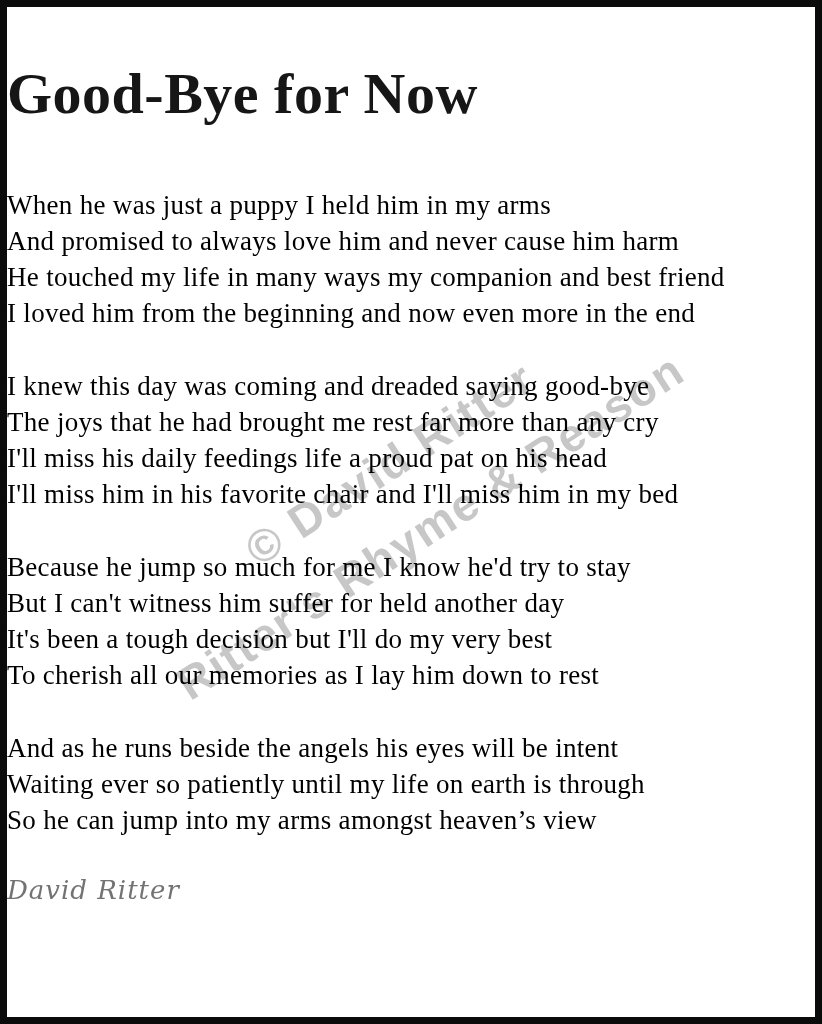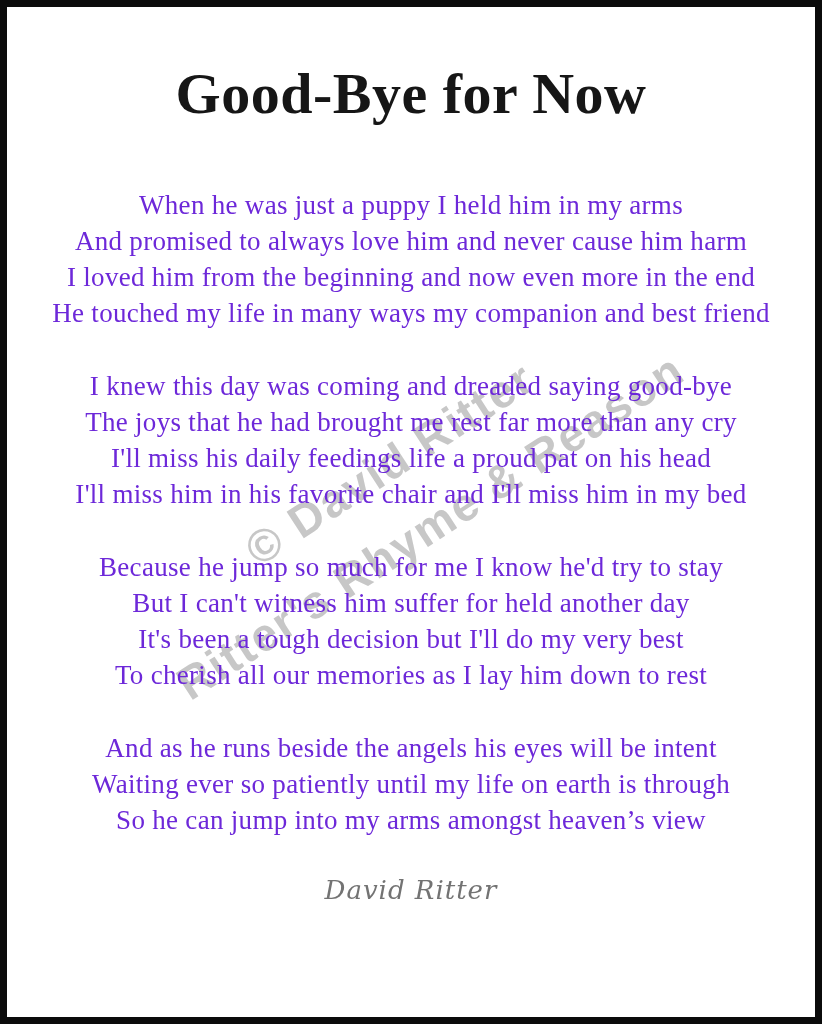--- a/index.html
+++ b/index.html
@@ -29,41 +29,40 @@
     line-height: 1.62;
     color: #c7c7c7;
     text-align: center;
     white-space: nowrap;
     pointer-events: none;
     z-index: 1;
   }
   .content {
     position: relative;
     z-index: 2;
-    text-align: center;
     color: #222222;
   }
   .poem-title {
     margin: 52px 0 58px 0;
     font-family: "Liberation Serif", serif;
     font-weight: 700;
     font-size: 58px;
     line-height: 1.2;
     color: #161616;
     letter-spacing: 0.5px;
   }
   .stanza {
     margin: 0 0 37px 0;
   }
   .poem-line {
     font-size: 27px;
     line-height: 36px;
     letter-spacing: 0.3px;
     white-space: nowrap;
-    color: #6d28d9;
+    color: #000000;
   }
   .signature {
     margin-top: 32px;
     font-family: "DejaVu Serif", serif;
     font-style: italic;
     font-size: 26px;
     letter-spacing: 1px;
     color: #737373;
   }
 </style>
@@ -77,22 +76,22 @@
     <div>Ritter's Rhyme &amp; Reason</div>
   </div>
 
   <div class="content">
 
     <h1 class="poem-title">Good-Bye for Now</h1>
 
     <div class="stanza">
       <div class="poem-line">When he was just a puppy I held him in my arms</div>
       <div class="poem-line">And promised to always love him and never cause him harm</div>
+      <div class="poem-line">He touched my life in many ways my companion and best friend</div>
       <div class="poem-line">I loved him from the beginning and now even more in the end</div>
-      <div class="poem-line">He touched my life in many ways my companion and best friend</div>
     </div>
 
     <div class="stanza">
       <div class="poem-line">I knew this day was coming and dreaded saying good-bye</div>
       <div class="poem-line">The joys that he had brought me rest far more than any cry</div>
       <div class="poem-line">I'll miss his daily feedings life a proud pat on his head</div>
       <div class="poem-line">I'll miss him in his favorite chair and I'll miss him in my bed</div>
     </div>
 
     <div class="stanza">

